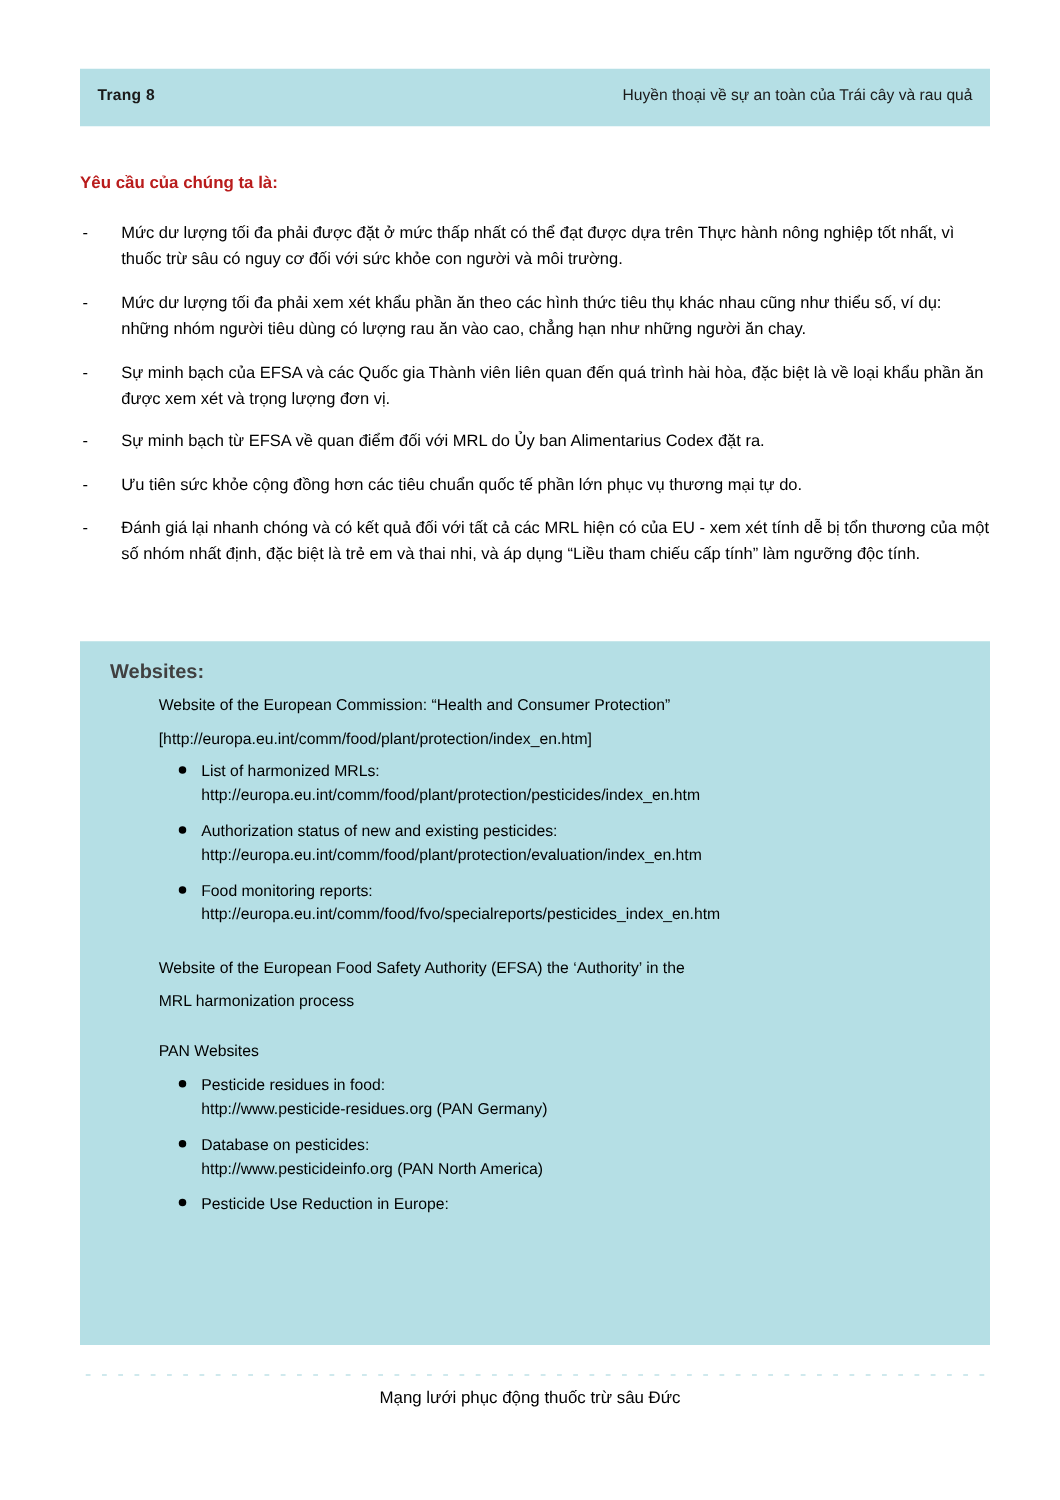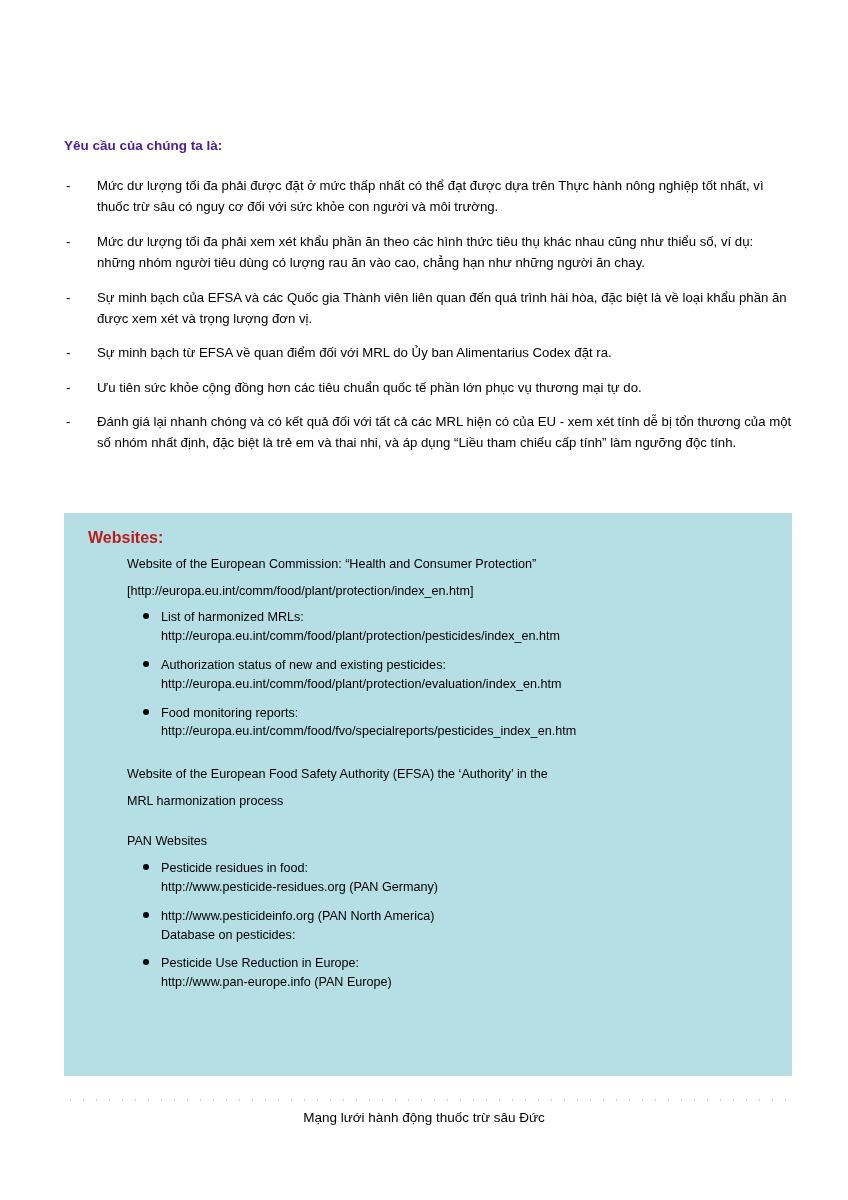--- a/index.html
+++ b/index.html
@@ -56,21 +56,21 @@
   .content {
     position: absolute;
     left: 64px;
     top: 138px;
     width: 728px;
   }
 
   .intro-heading {
     font-size: 13.5px;
     font-weight: bold;
-    color: #4c1d95;
+    color: #b91c1c;
     margin: 0 0 22px 0;
     padding-left: 0px;
   }
 
   ul.dash-list {
     list-style: none;
     margin: 0;
     padding: 0;
   }
   ul.dash-list > li {
@@ -97,21 +97,21 @@
     width: 728px;
     height: 563px;
     background: #b5dfe5;
   }
   .websites-title {
     position: absolute;
     left: 24px;
     top: 16px;
     font-size: 16px;
     font-weight: bold;
-    color: #b91c1c;
+    color: #404040;
   }
   .websites-inner {
     position: absolute;
     left: 63px;
     top: 42px;
     width: 660px;
   }
   .wb-para {
     font-size: 12.6px;
     line-height: 1.55;
@@ -166,20 +166,24 @@
     text-align: center;
     font-size: 13.5px;
     color: #000;
   }
 </style>
 </head>
 <body>
 
 <div class="page">
 
+  <div class="header-band">
+    <div class="header-left">Trang 8</div>
+    <div class="header-right">Huyền thoại về sự an toàn của Trái cây và rau quả</div>
+  </div>
 
   <div class="content">
     <p class="intro-heading">Yêu cầu của chúng ta là:</p>
     <ul class="dash-list">
       <li><span class="dash">-</span><span>Mức dư lượng tối đa phải được đặt ở mức thấp nhất có thể đạt được dựa trên Thực hành nông nghiệp tốt nhất, vì thuốc trừ sâu có nguy cơ đối với sức khỏe con người và môi trường.</span></li>
       <li><span class="dash">-</span><span>Mức dư lượng tối đa phải xem xét khẩu phần ăn theo các hình thức tiêu thụ khác nhau cũng như thiểu số, ví dụ: những nhóm người tiêu dùng có lượng rau ăn vào cao, chẳng hạn như những người ăn chay.</span></li>
       <li><span class="dash">-</span><span>Sự minh bạch của EFSA và các Quốc gia Thành viên liên quan đến quá trình hài hòa, đặc biệt là về loại khẩu phần ăn được xem xét và trọng lượng đơn vị.</span></li>
       <li><span class="dash">-</span><span>Sự minh bạch từ EFSA về quan điểm đối với MRL do Ủy ban Alimentarius Codex đặt ra.</span></li>
       <li><span class="dash">-</span><span>Ưu tiên sức khỏe cộng đồng hơn các tiêu chuẩn quốc tế phần lớn phục vụ thương mại tự do.</span></li>
       <li><span class="dash">-</span><span>Đánh giá lại nhanh chóng và có kết quả đối với tất cả các MRL hiện có của EU - xem xét tính dễ bị tổn thương của một số nhóm nhất định, đặc biệt là trẻ em và thai nhi, và áp dụng “Liều tham chiếu cấp tính” làm ngưỡng độc tính.</span></li>
@@ -222,29 +226,28 @@
       <p class="wb-para">PAN Websites</p>
 
       <ul class="bullet-list">
         <li>
           <span class="dot"></span>
           <span class="bl-line">Pesticide residues in food:</span>
           <span class="bl-line">http://www.pesticide-residues.org (PAN Germany)</span>
         </li>
         <li>
           <span class="dot"></span>
+          <span class="bl-line">Database on pesticides:</span>
           <span class="bl-line">http://www.pesticideinfo.org (PAN North America)</span>
-          <span class="bl-line">Database on pesticides:</span>
         </li>
         <li>
           <span class="dot"></span>
           <span class="bl-line">Pesticide Use Reduction in Europe:</span>
-          <span class="bl-line">http://www.pan-europe.info (PAN Europe)</span>
         </li>
       </ul>
 
     </div>
   </div>
 
   <div class="dot-rule"></div>
-  <div class="footer-text">Mạng lưới hành động thuốc trừ sâu Đức</div>
+  <div class="footer-text">Mạng lưới phục động thuốc trừ sâu Đức</div>
 
 </div>
 
 </body></html>

